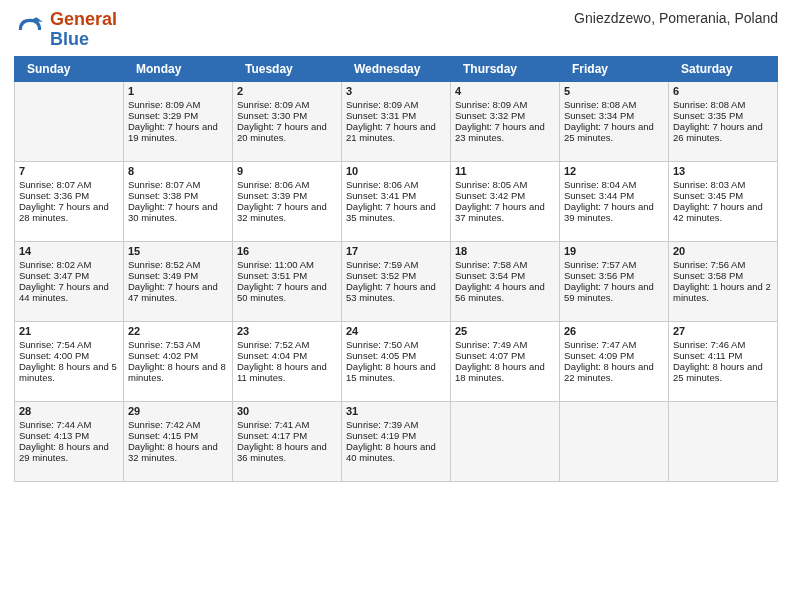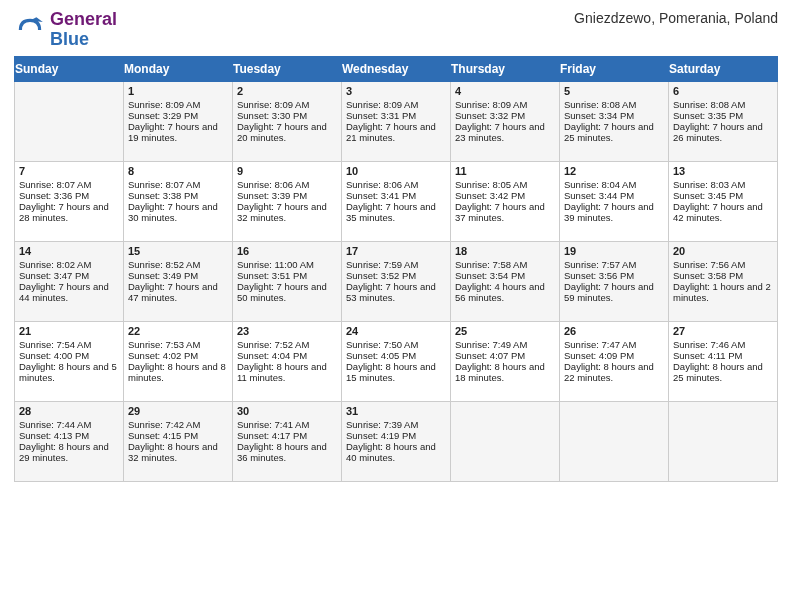--- a/index.html
+++ b/index.html
@@ -27,21 +27,21 @@
       align-items: center;
       gap: 4px;
     }
     .logo-text {
       font-size: 18px;
       font-weight: bold;
       color: #1a1a1a;
       line-height: 1.1;
     }
     .logo-text span {
-      color: #701a75;
+      color: #c2410c;
     }
     .logo-icon {
       width: 32px;
       height: 32px;
     }
     .title-block {
       text-align: right;
     }
     .cal-title {
       font-size: 32px;
@@ -56,21 +56,21 @@
     table {
       width: 100%;
       border-collapse: collapse;
       table-layout: fixed;
     }
     thead tr th {
       background: #2e6db4;
       color: #fff;
       font-size: 12px;
       font-weight: bold;
-      padding: 5px 0;
+      padding: 5px 12px;
       text-align: left;
       border: 1px solid #2e6db4;
     }
     tbody tr td {
       border: 1px solid #ccc;
       vertical-align: top;
       padding: 3px 4px;
       font-size: 9.5px;
       color: #222;
       height: 80px;

